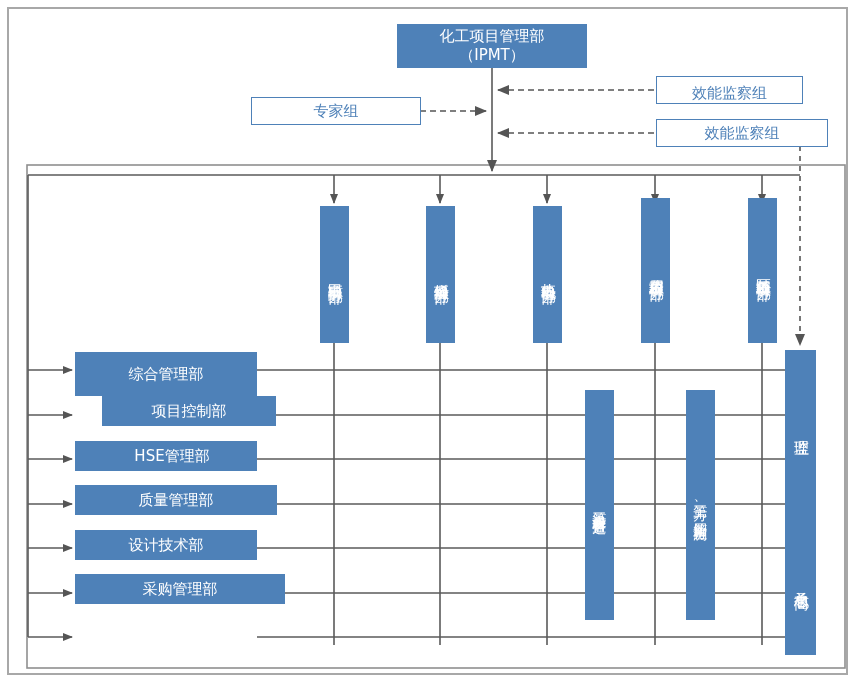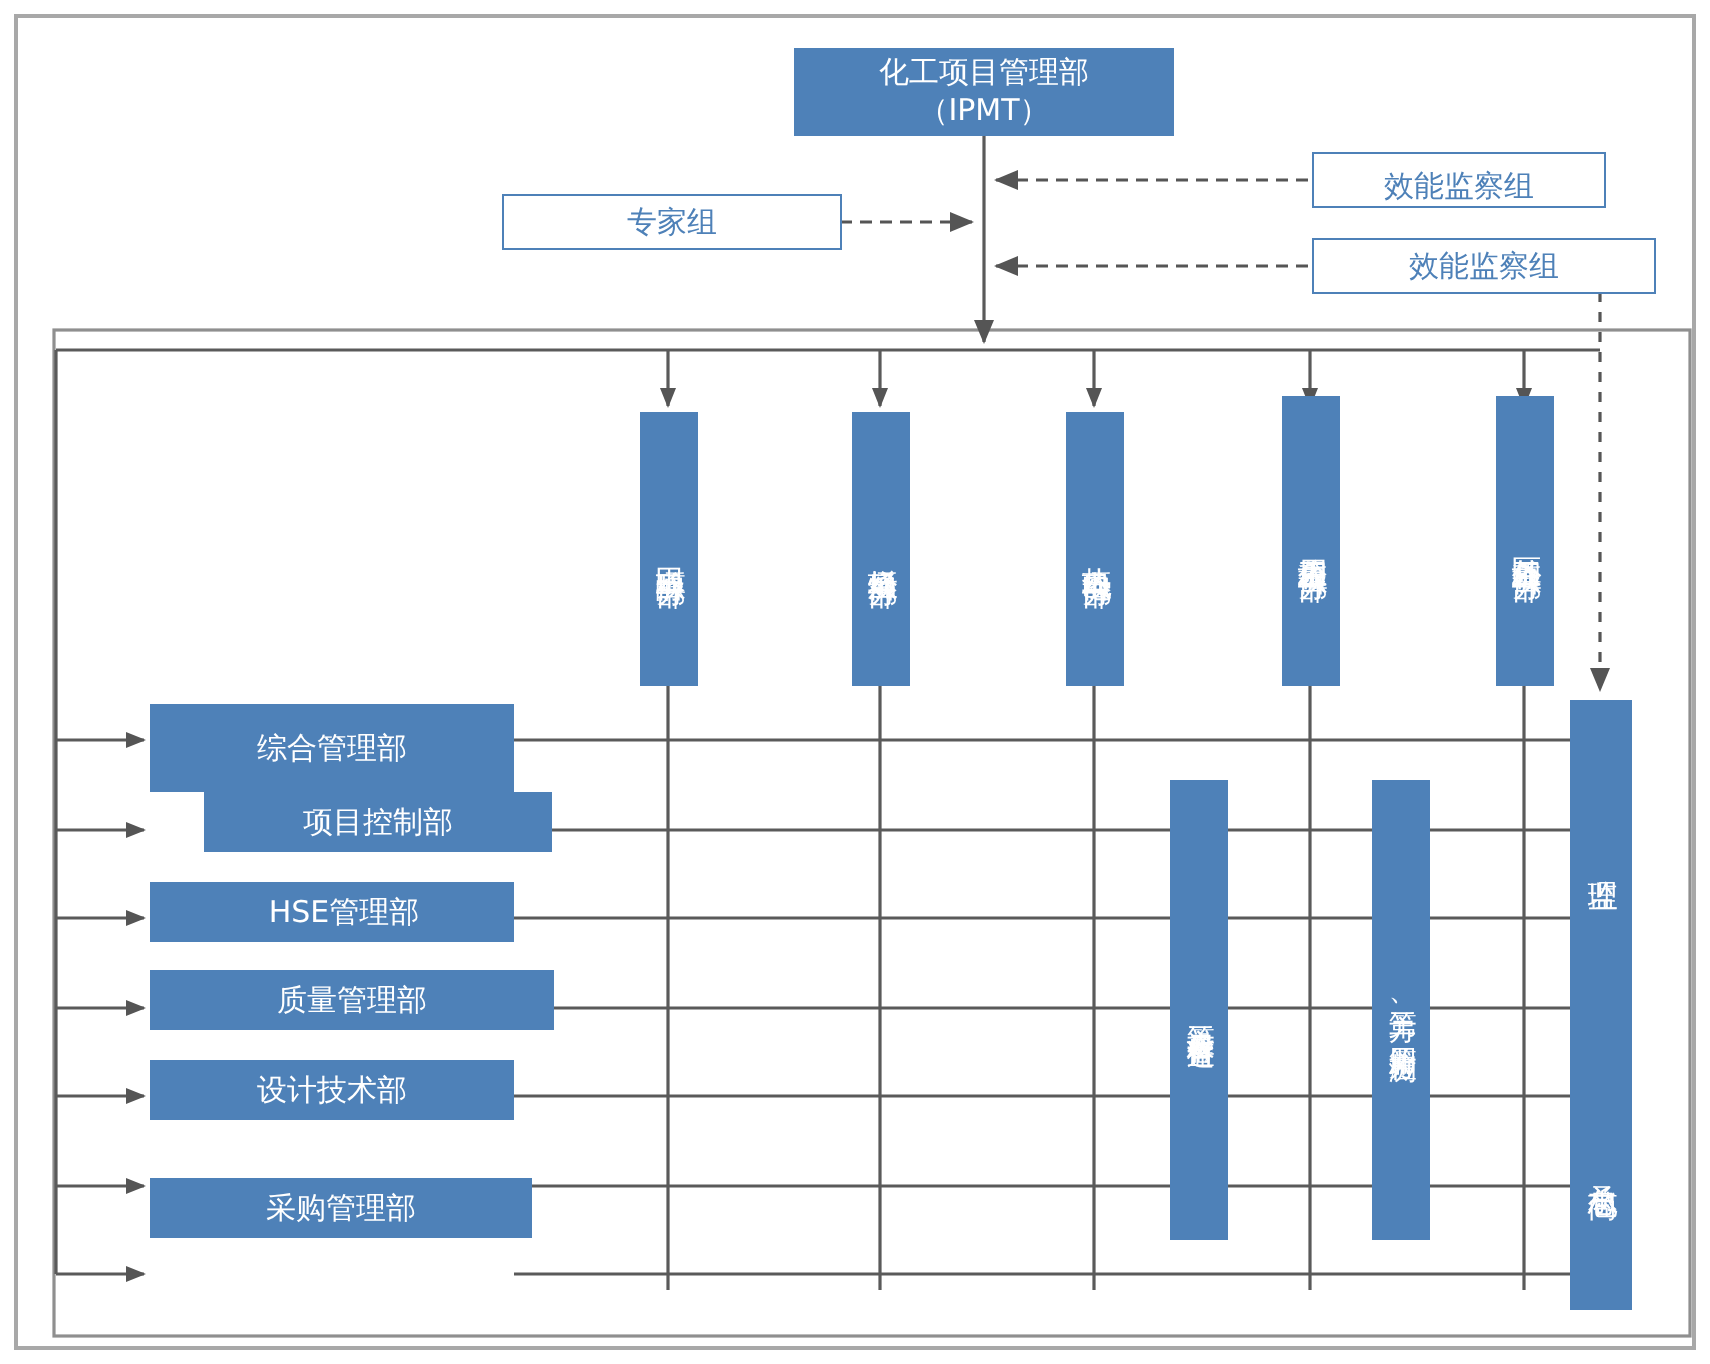--- a/index.html
+++ b/index.html
@@ -125,21 +125,21 @@
   </div>
   <div class="node filled htext fs15" style="left:75px;top:441px;width:182px;height:30px;padding-left:12px;">
     <span>HSE管理部</span>
   </div>
   <div class="node filled htext fs15" style="left:75px;top:485px;width:202px;height:30px;">
     <span>质量管理部</span>
   </div>
   <div class="node filled htext fs15" style="left:75px;top:530px;width:182px;height:30px;">
     <span>设计技术部</span>
   </div>
-  <div class="node filled htext fs15" style="left:75px;top:589px;width:191px;height:30px;">
+  <div class="node filled htext fs15" style="left:75px;top:574px;width:210px;height:30px;">
     <span>采购管理部</span>
   </div>
 
   <div class="node filled vtext fs14" style="left:585px;top:390px;width:29px;height:230px;">
     <span>第三方设备材料监造</span>
   </div>
   <div class="node filled vtext fs14" style="left:686px;top:390px;width:29px;height:230px;">
     <span>第三方、第四方检测</span>
   </div>
 

